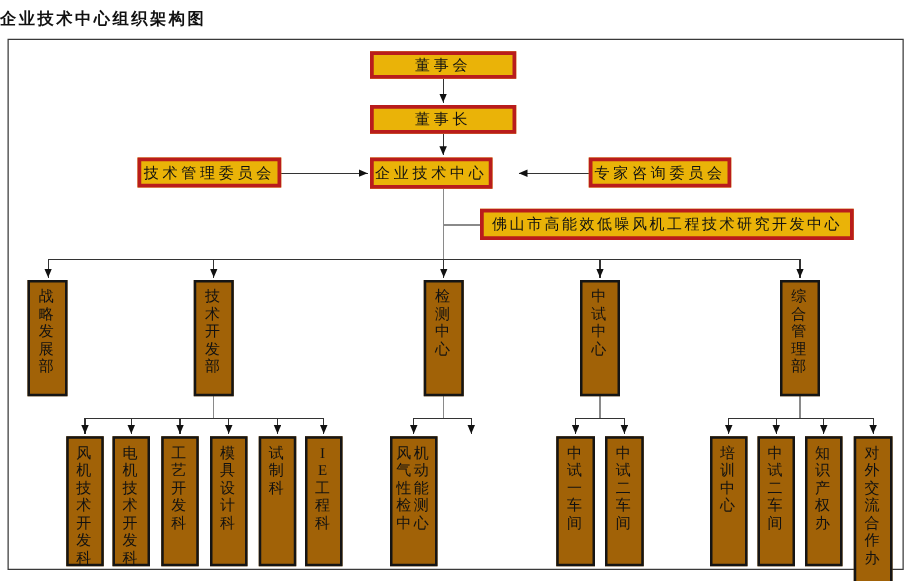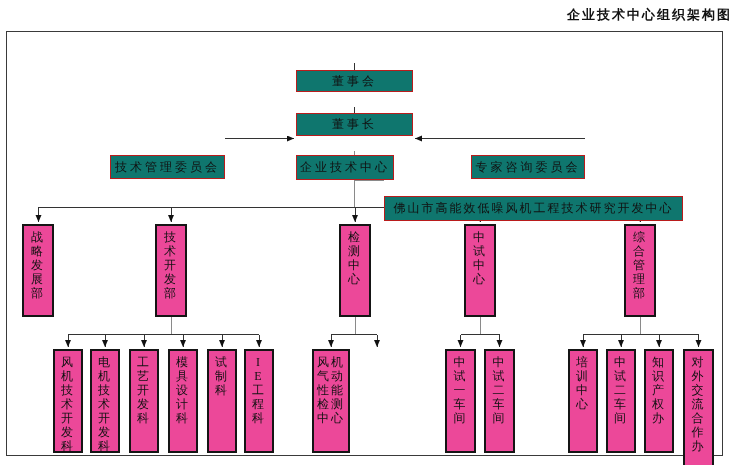--- a/index.html
+++ b/index.html
@@ -2,37 +2,37 @@
 <html><head>
 <meta charset="utf-8">
 <style>
   html,body { margin:0; padding:0; background:#ffffff; }
   .page {
     position:relative; width:732px; height:465px; background:#ffffff;
     font-family:"Liberation Serif","DejaVu Serif",serif; color:#111;
     overflow:hidden;
   }
   .title {
-    position:absolute; top:6px; left:0; width:732px; text-align:right;
+    position:absolute; top:6px; left:0; width:732px; text-align:left;
     font-size:13px; font-weight:bold; letter-spacing:2px;
   }
   .frame {
     position:absolute; left:6px; top:31px; width:717px; height:425px;
     border:1px solid #3a3a3a; box-sizing:border-box;
   }
   .wires { position:absolute; left:0; top:0; }
   .hbox {
-    position:absolute; box-sizing:border-box; border:1px solid #b91c1c;
-    background:#0f766e; display:flex; align-items:center; justify-content:center;
-    font-size:12px; letter-spacing:3px; white-space:nowrap;margin-top:29px;
+    position:absolute; box-sizing:border-box; border:3px solid #b91c1c;
+    background:#eab308; display:flex; align-items:center; justify-content:center;
+    font-size:12px; letter-spacing:3px; white-space:nowrap;
   }
   .hbox.wide { letter-spacing:2px;font-family:Liberation Serif, serif; }
   .vbox {
     position:absolute; box-sizing:border-box; border:2px solid #151515;
-    background:#ec4899; font-size:12px; line-height:14px; letter-spacing:2px;
+    background:#a16207; font-size:12px; line-height:14px; letter-spacing:2px;
     text-align:center; padding:4px 6px 0; word-break:break-all;
   }
   .vbox.b2 { padding:4px 2px 16px; }
 </style>
 </head>
 <body>
 
 <div class="page">
 
   <div class="title">企业技术中心组织架构图</div>

